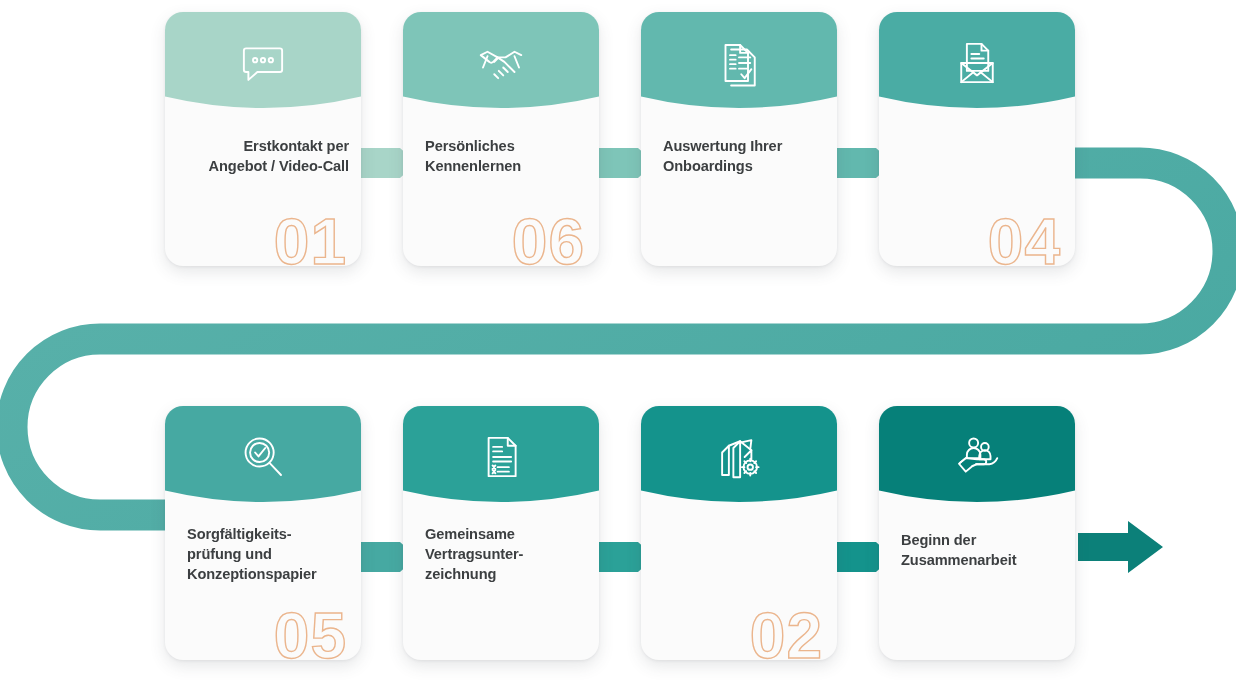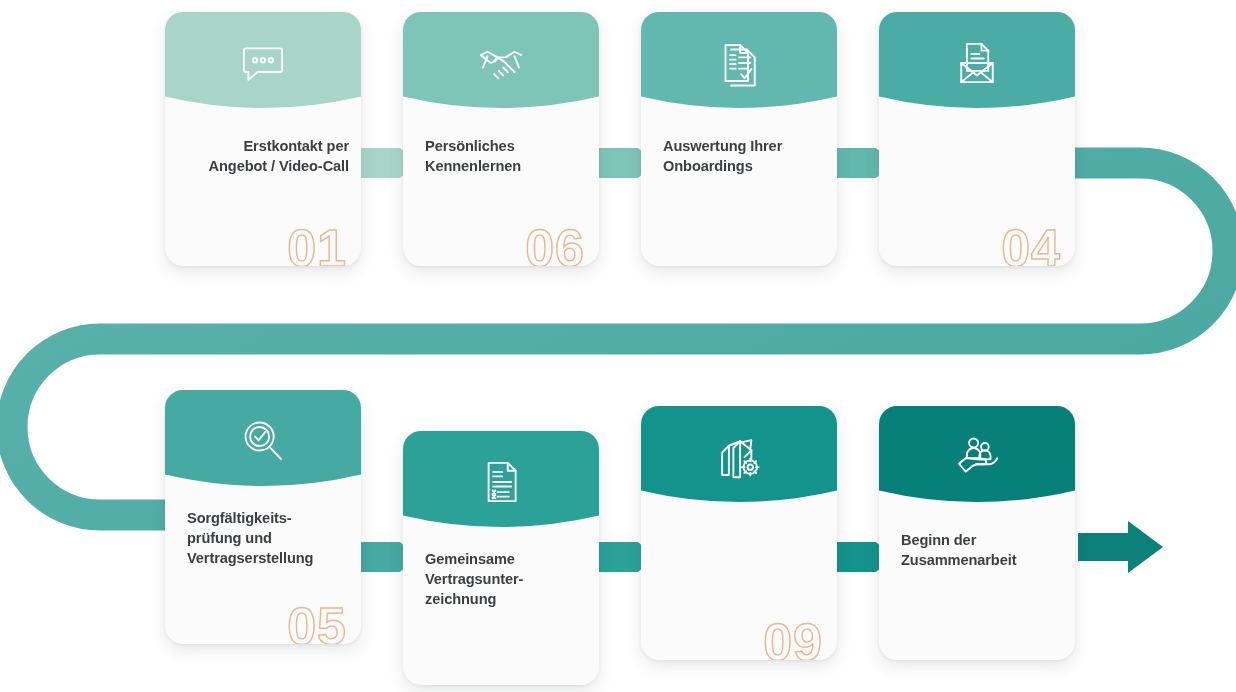--- a/index.html
+++ b/index.html
@@ -80,21 +80,21 @@
     font-size: 14.6px;
     line-height: 20px;
     font-weight: bold;
     color: #3c3f41;
     letter-spacing: -0.1px;
   }
   .card-num {
     position: absolute;
     right: 14px;
     bottom: -8px;
-    font-size: 52px;
+    font-size: 64px;
     font-weight: bold;
     line-height: 1;
     letter-spacing: 1px;
     color: transparent;
     -webkit-text-stroke: 1.4px #e8a97a;
     opacity: 0.85;
     font-family: "Liberation Sans", sans-serif;
   }
 
   
@@ -249,43 +249,43 @@
         <path d="M28 7 v6 h6"></path>
         <path d="M19 16 h7 M19 20 h11 M19 24 h11"></path>
         <path d="M10 24 h28 v17 h-28 z"></path>
         <path d="M10 24 l14 11 l14 -11"></path>
         <path d="M10 41 l11 -9 M38 41 l-11 -9"></path>
       </svg>
     </div>
     <div class="card-num">04</div>
   </div>
 
-  <div class="card" style="left:165px; top:390px;">
+  <div class="card" style="left:165px; top:406px;">
     <div class="card-head">
       <svg class="head-fill" viewBox="0 0 200 106" preserveAspectRatio="none">
         <path d="M0,0 H200 V86 Q100,110 0,86 Z" fill="#46a9a2"></path>
       </svg>
     </div>
     <div class="card-icon">
       <svg viewBox="0 0 48 48" fill="none" stroke="#ffffff" stroke-width="1.7" stroke-linecap="round" stroke-linejoin="round">
         <circle cx="21" cy="20" r="12.5"></circle>
         <circle cx="21" cy="20" r="8.5"></circle>
         <path d="M17 20 l3 3.5 l6 -7.5"></path>
         <path d="M30 29.5 L 40 40"></path>
       </svg>
     </div>
     <div class="card-title" style="top:118px;">
       <div>Sorgfältigkeits-</div>
       <div>prüfung und</div>
-      <div>Vertragserstellung</div>
+      <div>Konzeptionspapier</div>
     </div>
     <div class="card-num">05</div>
   </div>
 
-  <div class="card" style="left:403px; top:406px;margin-top:25px;">
+  <div class="card" style="left:403px; top:406px;">
     <div class="card-head">
       <svg class="head-fill" viewBox="0 0 200 106" preserveAspectRatio="none">
         <path d="M0,0 H200 V86 Q100,110 0,86 Z" fill="#2ba198"></path>
       </svg>
     </div>
     <div class="card-icon">
       <svg viewBox="0 0 48 48" fill="none" stroke="#ffffff" stroke-width="1.7" stroke-linecap="round" stroke-linejoin="round">
         <path d="M13 7 h17 l7 7 v27 h-24 z"></path>
         <path d="M30 7 v7 h7"></path>
         <path d="M17 15 h8 M17 19 h8"></path>
@@ -315,21 +315,21 @@
         <path d="M29 24 l6 -6 v8"></path>
         <path d="M15 14 l10 -4 l10 8"></path>
         <path d="M26 11 l9 -2 l-1 8"></path>
         <circle cx="34" cy="33" r="6"></circle>
         <circle cx="34" cy="33" r="2.4"></circle>
         <path d="M34 25.6 v2.2 M34 38.2 v2.2 M26.6 33 h2.2 M39.2 33 h2.2
                  M28.8 27.8 l1.6 1.6 M37.6 36.6 l1.6 1.6
                  M39.2 27.8 l-1.6 1.6 M30.4 36.6 l-1.6 1.6"></path>
       </svg>
     </div>
-    <div class="card-num">09</div>
+    <div class="card-num">02</div>
   </div>
 
   <div class="card" style="left:879px; top:406px;">
     <div class="card-head">
       <svg class="head-fill" viewBox="0 0 200 106" preserveAspectRatio="none">
         <path d="M0,0 H200 V86 Q100,110 0,86 Z" fill="#068079"></path>
       </svg>
     </div>
     <div class="card-icon">
       <svg viewBox="0 0 48 48" fill="none" stroke="#ffffff" stroke-width="1.7" stroke-linecap="round" stroke-linejoin="round">

